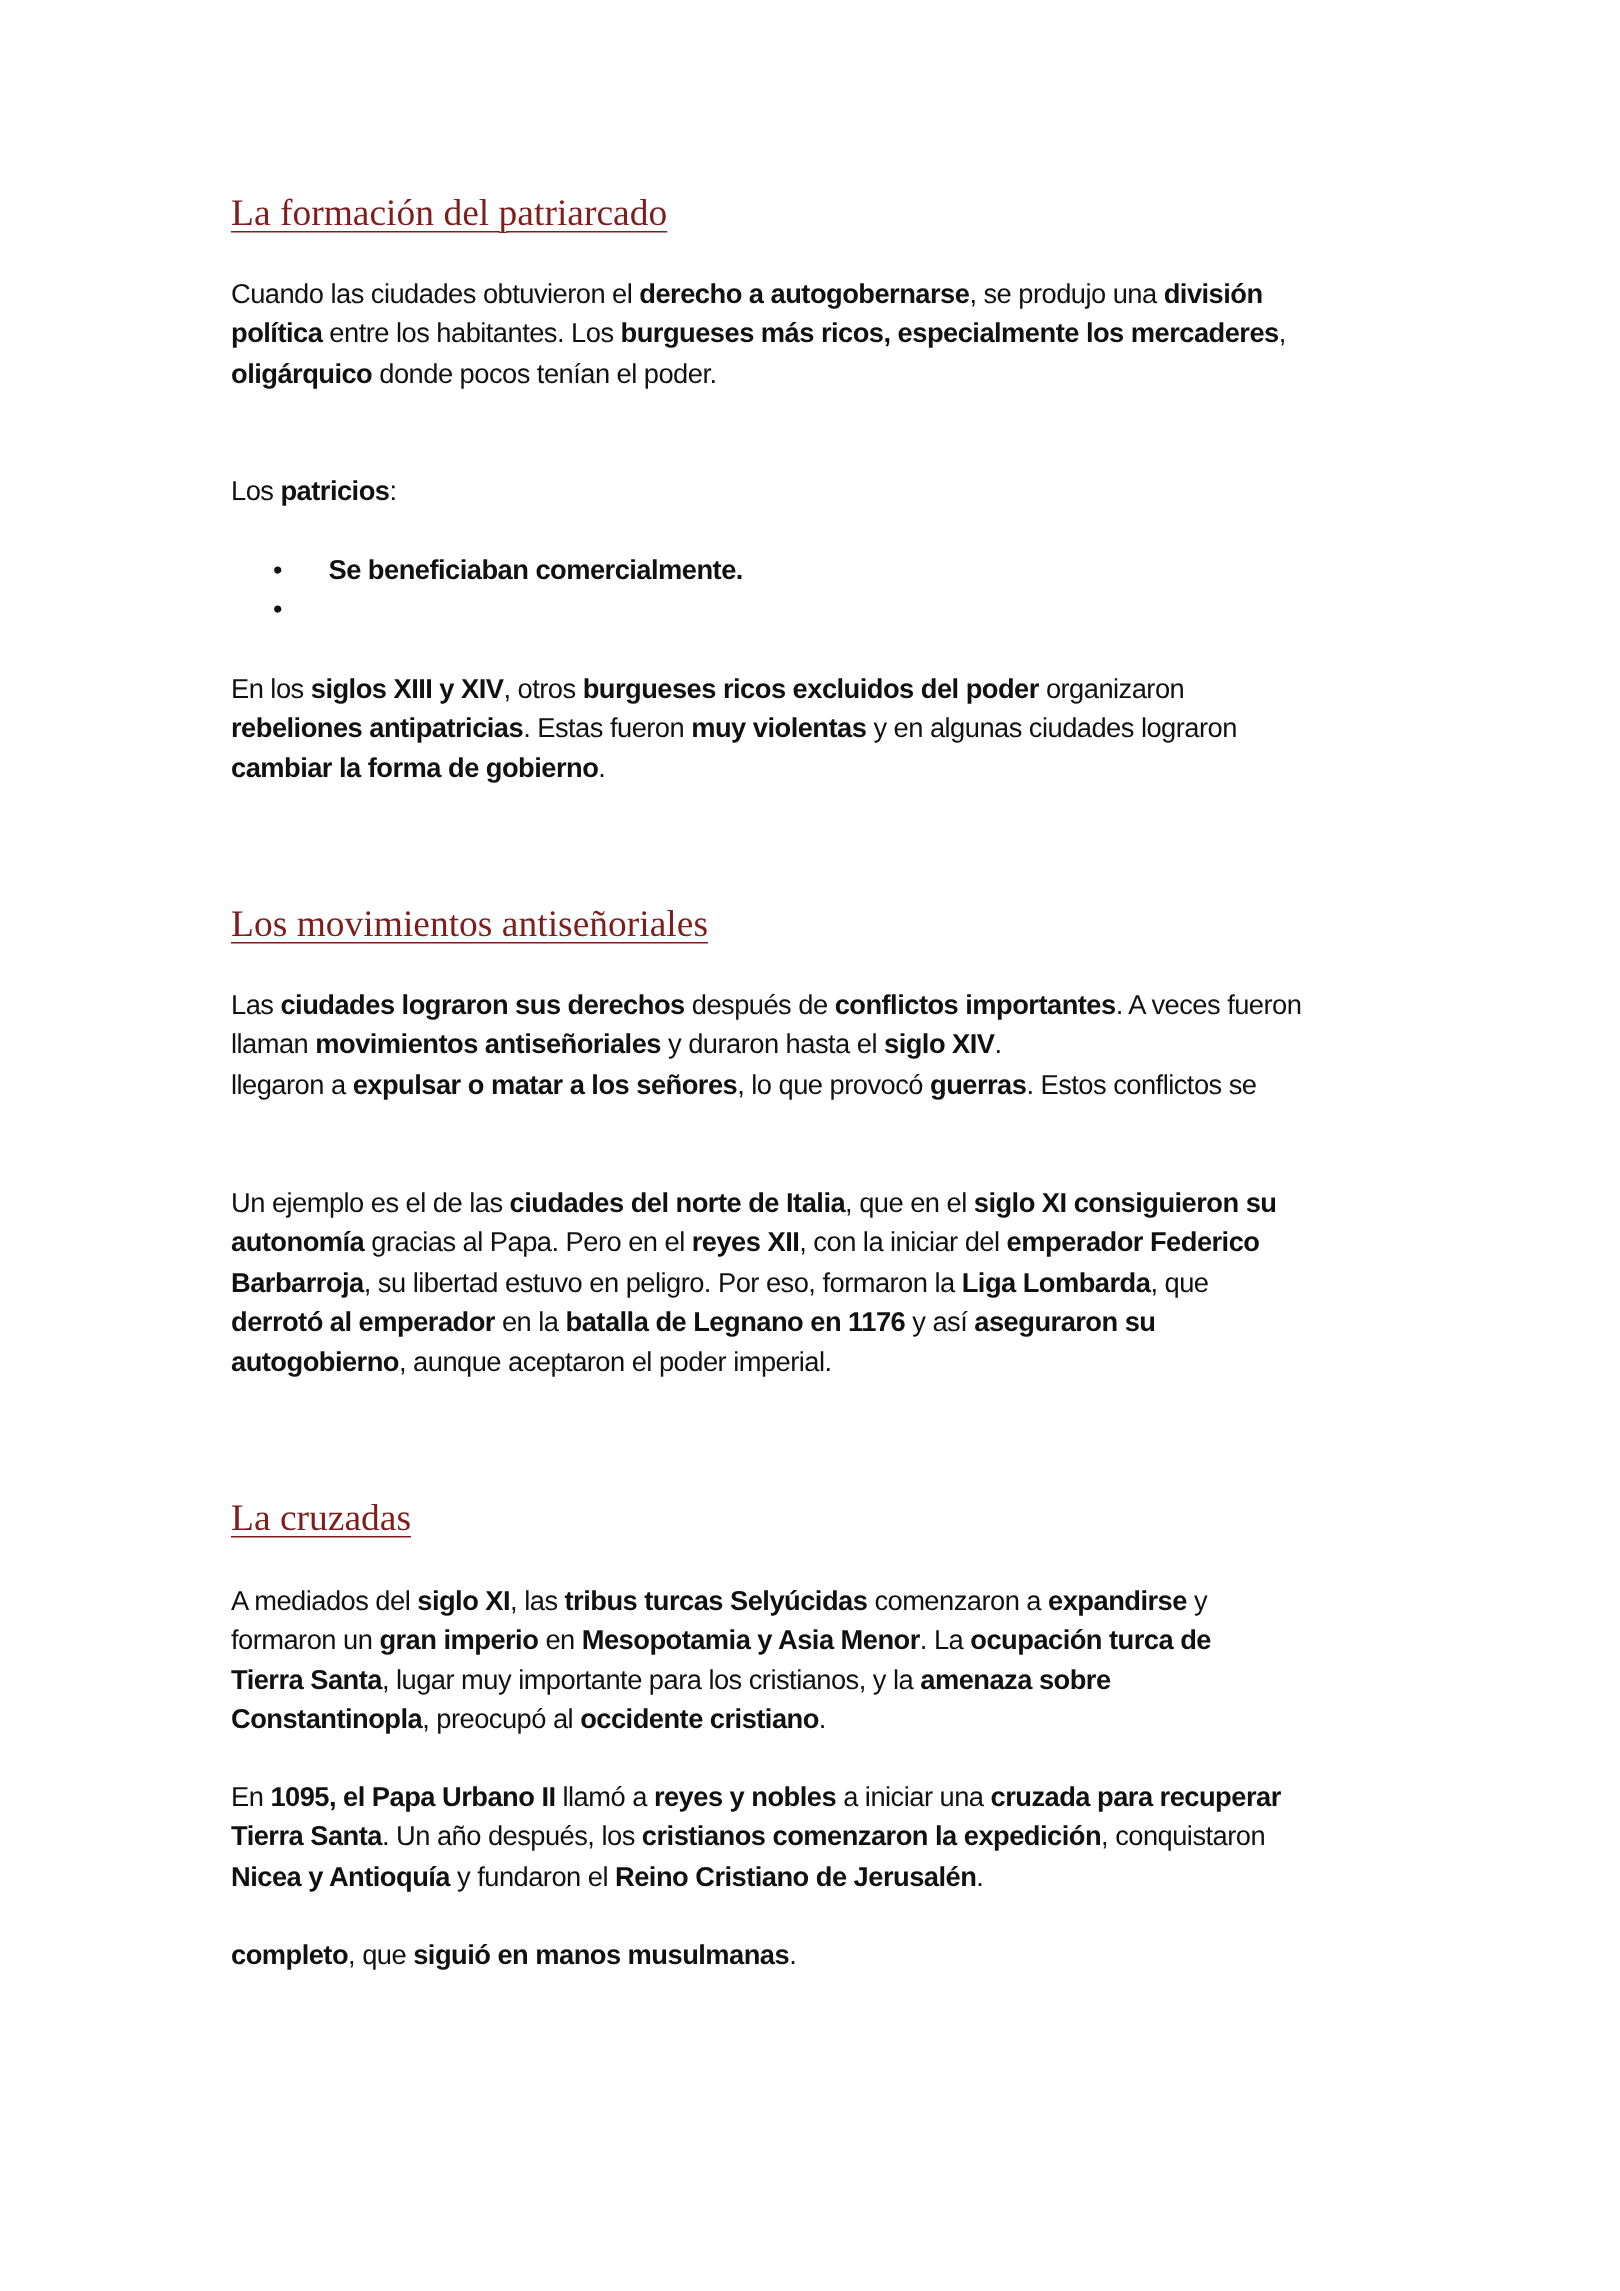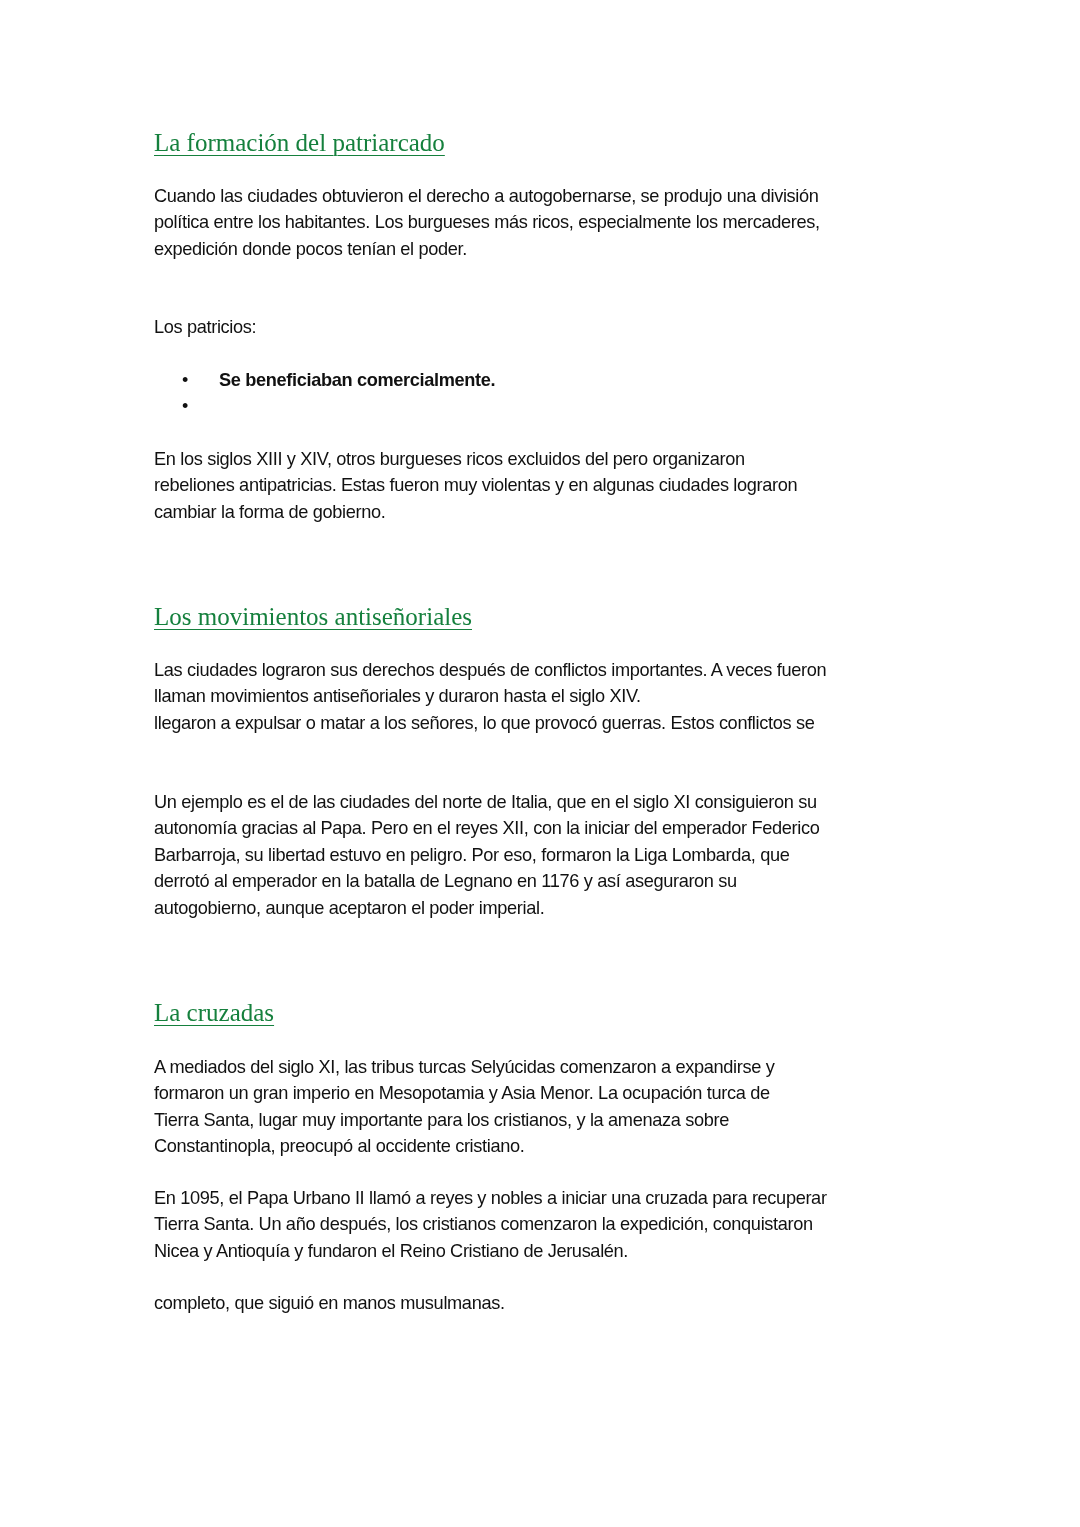--- a/index.html
+++ b/index.html
@@ -8,54 +8,54 @@
       color: #111111;
       font-family: "Liberation Sans", "DejaVu Sans", sans-serif;
     }
     .page { position: absolute; left: 154px; top: 0; width: 800px; }
     .heading {
       position: absolute; left: 0;
       font-family: "Liberation Serif", "DejaVu Serif", serif;
       font-size: 25px; line-height: 30px; font-weight: normal;
       text-decoration: underline; text-underline-offset: 4px;
       text-decoration-thickness: 1px;
-      margin: 0; white-space: nowrap; color: #15803d;
+      margin: 0; white-space: nowrap; color: #7f1d1d;
     }
     .para {
       position: absolute; left: 0;
       font-size: 18.2px; line-height: 26.4px;
       margin: 0; white-space: nowrap; letter-spacing: -0.35px;
     }
     .para .line { display: block; height: 26.4px; }
-    .para b { font-weight: normal; }
+    .para b { font-weight: bold; }
     .bullets { position: absolute; left: 0; margin: 0; padding: 0; list-style: none;
       font-size: 18.2px; line-height: 26.4px; letter-spacing: -0.35px; white-space: nowrap; }
     .bullets li { position: relative; padding-left: 65px; height: 26.4px; }
     .bullets .dot { position: absolute; left: 28px; top: 0; font-size: 18px; }
   </style>
 </head>
 <body>
 
 <div class="page">
 
   <h2 class="heading" style="top:128px">La formación del patriarcado</h2>
   <p class="para" style="top:183px">
       <span class="line"><span>Cuando las ciudades obtuvieron el </span><b>derecho a autogobernarse</b><span>, se produjo una </span><b>división</b></span>
       <span class="line"><b>política</b><span> entre los habitantes. Los </span><b>burgueses más ricos, especialmente los mercaderes</b><span>,</span></span>
-      <span class="line"><b>expedición</b><span> donde pocos tenían el poder.</span></span>
+      <span class="line"><b>oligárquico</b><span> donde pocos tenían el poder.</span></span>
     </p>
   <p class="para" style="top:314px">
       <span class="line"><span>Los </span><b>patricios</b><span>:</span></span>
     </p>
   <ul class="bullets" style="top:367px">
     <li><span class="dot">•</span><span><b>Se beneficiaban comercialmente.</b></span></li>
     <li><span class="dot">•</span></li>
   </ul>
   <p class="para" style="top:446px">
-      <span class="line"><span>En los </span><b>siglos XIII y XIV</b><span>, otros </span><b>burgueses ricos excluidos del pero</b><span> organizaron</span></span>
+      <span class="line"><span>En los </span><b>siglos XIII y XIV</b><span>, otros </span><b>burgueses ricos excluidos del poder</b><span> organizaron</span></span>
       <span class="line"><b>rebeliones antipatricias</b><span>. Estas fueron </span><b>muy violentas</b><span> y en algunas ciudades lograron</span></span>
       <span class="line"><b>cambiar la forma de gobierno</b><span>.</span></span>
     </p>
 
   <h2 class="heading" style="top:602px">Los movimientos antiseñoriales</h2>
   <p class="para" style="top:657px">
       <span class="line"><span>Las </span><b>ciudades lograron sus derechos</b><span> después de </span><b>conflictos importantes</b><span>. A veces fueron</span></span>
       <span class="line"><span>llaman </span><b>movimientos antiseñoriales</b><span> y duraron hasta el </span><b>siglo XIV</b><span>.</span></span>
       <span class="line"><span>llegaron a </span><b>expulsar o matar a los señores</b><span>, lo que provocó </span><b>guerras</b><span>. Estos conflictos se</span></span>
     </p>

